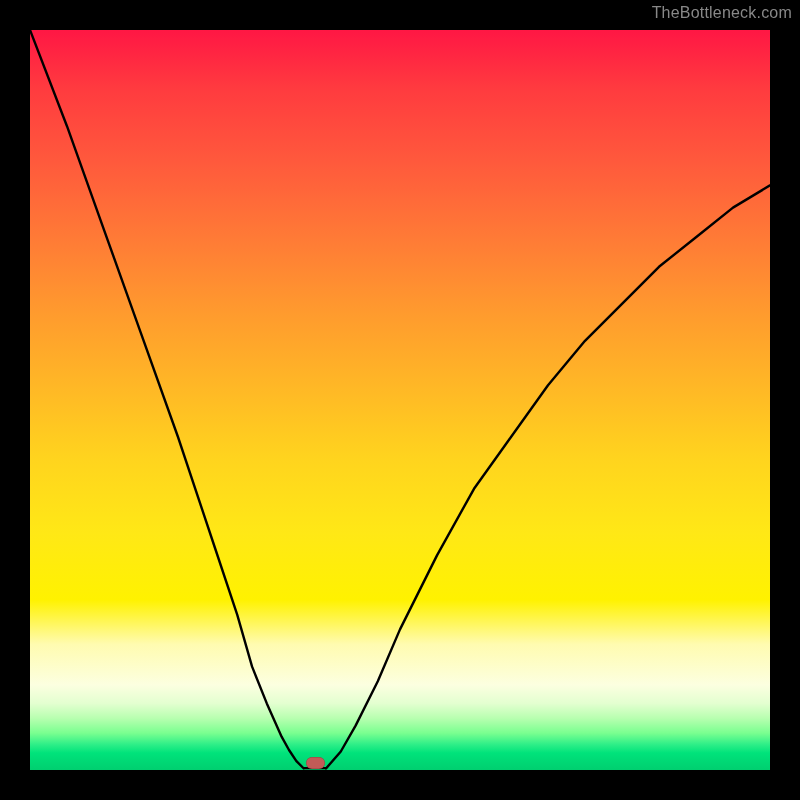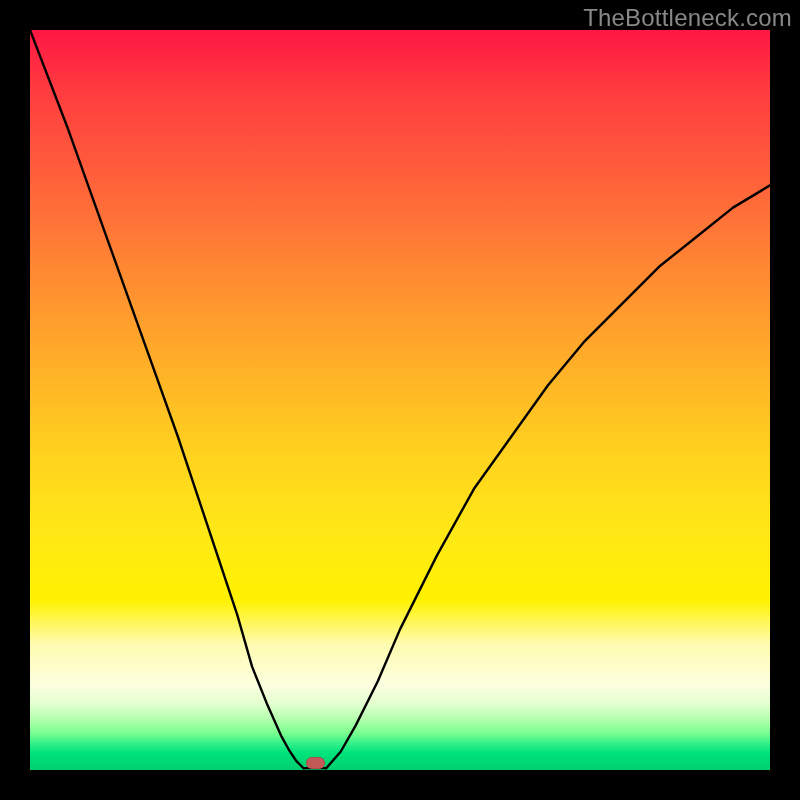--- a/index.html
+++ b/index.html
@@ -50,21 +50,21 @@
       #00e37b 97.7%,
       #00d774 99%,
       #00cf70 100%
     );
   }
   .watermark {
     position: absolute;
     top: 4px;
     right: 8px;
     color: #888;
-    font-size: 24px;
+    font-size: 16px;
     letter-spacing: 0.2px;
     user-select: none;
   }
   svg.curves {
     position: absolute;
     inset: 0;
   }
   .marker {
     position: absolute;
     width: 19px;

